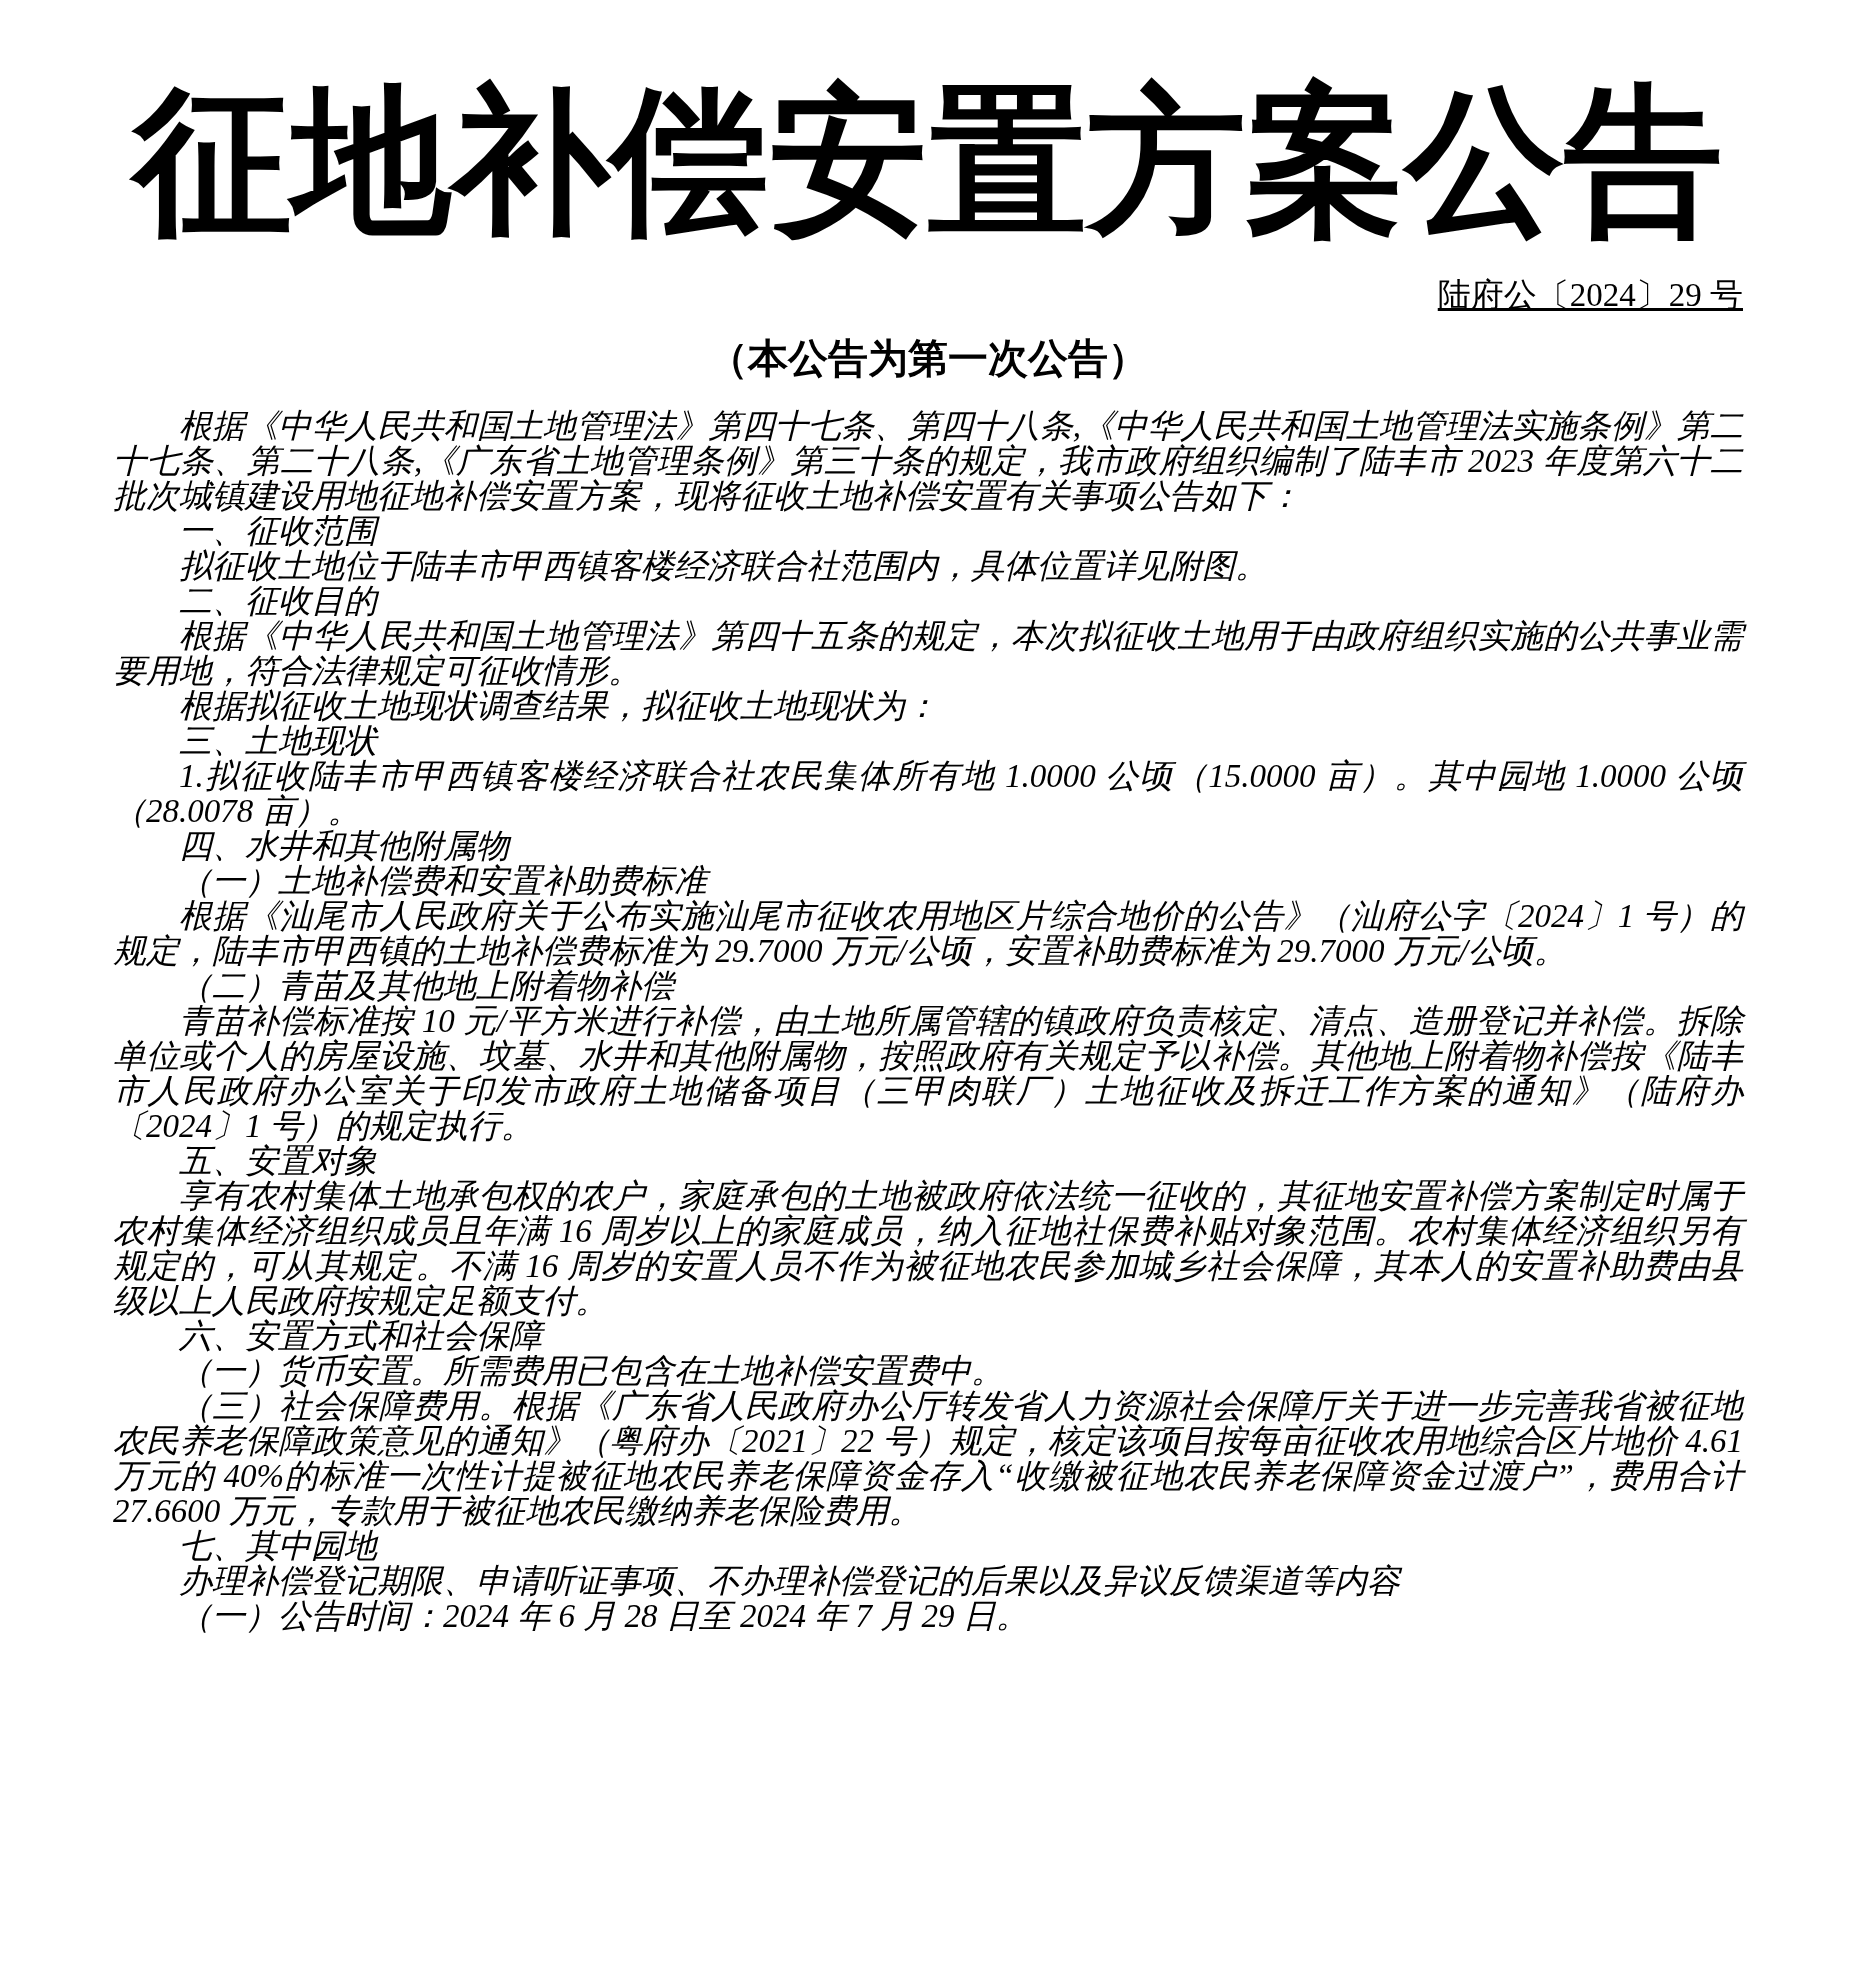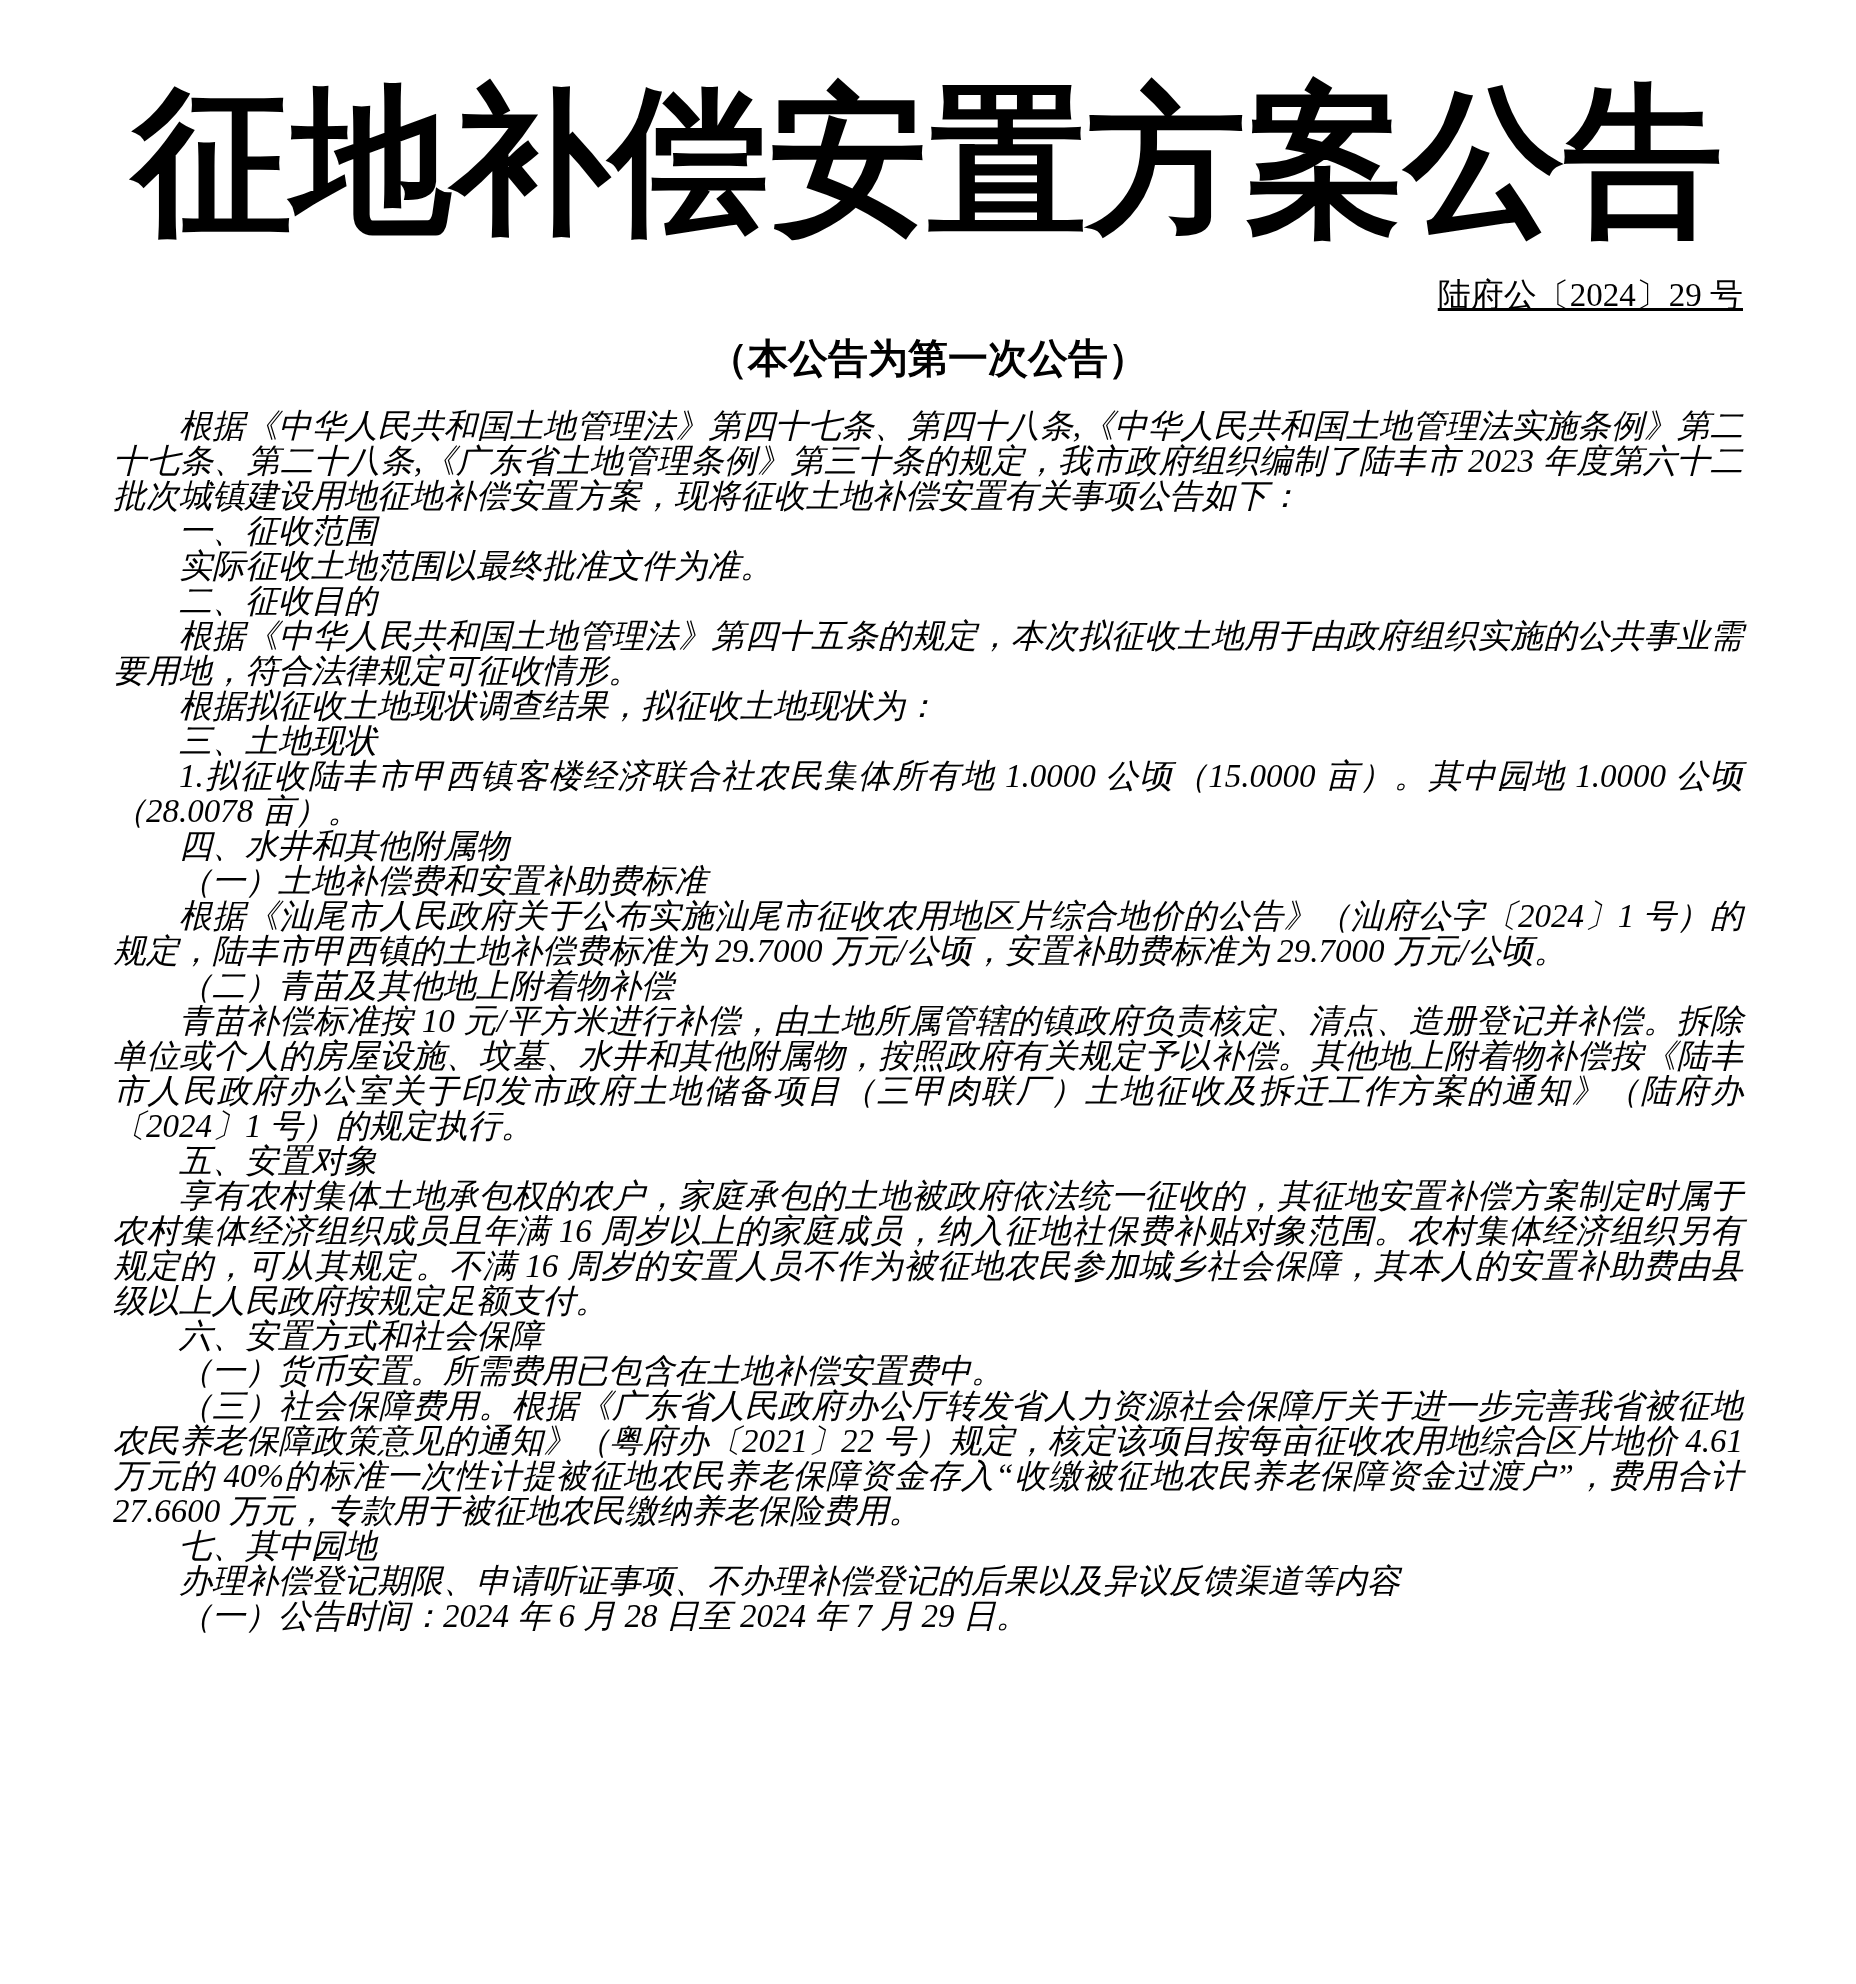--- a/index.html
+++ b/index.html
@@ -69,21 +69,21 @@
 
 <div class="page">
   <div class="content">
     <h1 class="title-2">征地补偿安置方案公告</h1>
     <div class="doc-number">陆府公〔2024〕29 号</div>
     <div class="subtitle">（本公告为第一次公告）</div>
 
     <div class="body-text">
         <p class="para">根据《中华人民共和国土地管理法》第四十七条、第四十八条,《中华人民共和国土地管理法实施条例》第二十七条、第二十八条,《广东省土地管理条例》第三十条的规定，我市政府组织编制了陆丰市 2023 年度第六十二批次城镇建设用地征地补偿安置方案，现将征收土地补偿安置有关事项公告如下：</p>
         <p class="para">一、征收范围</p>
-        <p class="para">实际征收土地范围以最终批准文件为准。</p>
+        <p class="para">拟征收土地位于陆丰市甲西镇客楼经济联合社范围内，具体位置详见附图。</p>
         <p class="para">二、征收目的</p>
         <p class="para">根据《中华人民共和国土地管理法》第四十五条的规定，本次拟征收土地用于由政府组织实施的公共事业需要用地，符合法律规定可征收情形。</p>
         <p class="para">根据拟征收土地现状调查结果，拟征收土地现状为：</p>
         <p class="para">三、土地现状</p>
         <p class="para">1.拟征收陆丰市甲西镇客楼经济联合社农民集体所有地 1.0000 公顷（15.0000 亩）。其中园地 1.0000 公顷（28.0078 亩）。</p>
         <p class="para">四、水井和其他附属物</p>
         <p class="para">（一）土地补偿费和安置补助费标准</p>
         <p class="para">根据《汕尾市人民政府关于公布实施汕尾市征收农用地区片综合地价的公告》（汕府公字〔2024〕1 号）的规定，陆丰市甲西镇的土地补偿费标准为 29.7000 万元/公顷，安置补助费标准为 29.7000 万元/公顷。</p>
         <p class="para">（二）青苗及其他地上附着物补偿</p>
         <p class="para">青苗补偿标准按 10 元/平方米进行补偿，由土地所属管辖的镇政府负责核定、清点、造册登记并补偿。拆除单位或个人的房屋设施、坟墓、水井和其他附属物，按照政府有关规定予以补偿。其他地上附着物补偿按《陆丰市人民政府办公室关于印发市政府土地储备项目（三甲肉联厂）土地征收及拆迁工作方案的通知》（陆府办〔2024〕1 号）的规定执行。</p>

